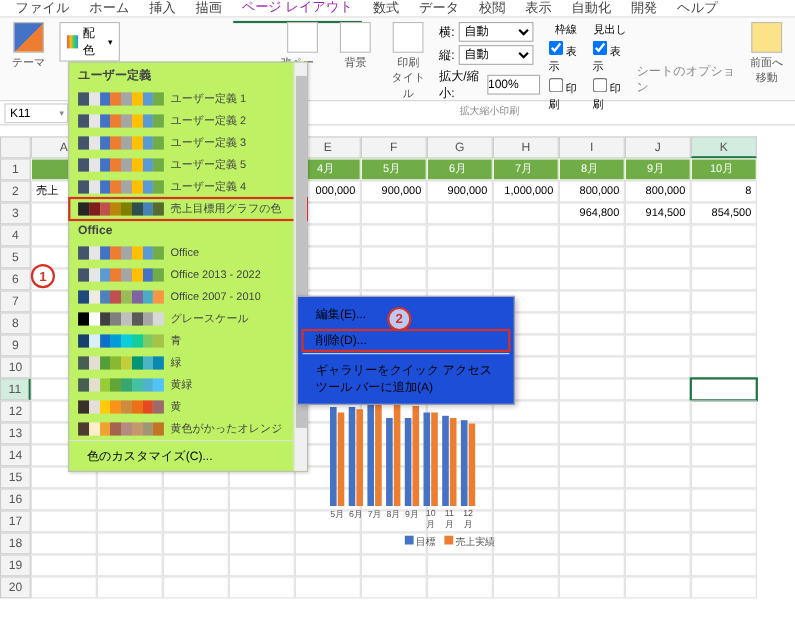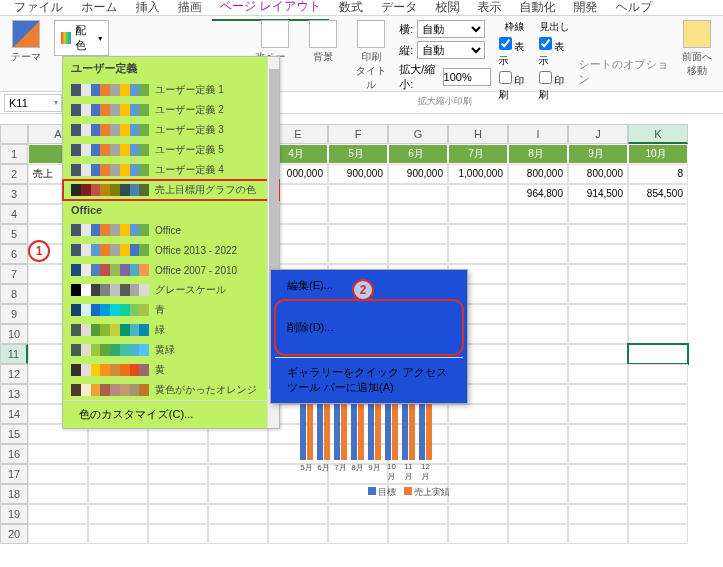--- a/index.html
+++ b/index.html
@@ -50,21 +50,21 @@
 .palette-item { display: flex; align-items: center; padding: 2px 8px; gap: 6px; height: 20px; }
 .palette-item.hilite { outline: 2px solid #d93025; outline-offset: -1px; position: relative; }
 .swatch-row { display: flex; width: 78px; height: 12px; }
 .swatch-row span { flex: 1; }
 .palette-item .label { font-size: 10px; color: #444; white-space: nowrap; overflow: hidden; }
 .palette-footer { border-top: 1px solid #ddd; padding: 6px 16px; font-size: 11px; }
 
 
 .ctxmenu { position: absolute; top: 250px; left: 270px; width: 198px; background: #1d4ed8; border: 1px solid #aaa; box-shadow: 2px 2px 5px rgba(0,0,0,0.25); z-index: 20; padding: 3px 0; margin-top: 19px; }
 .ctxitem { padding: 5px 16px; font-size: 11px; }
-.ctxitem.hilite { outline: 2px solid #d93025; outline-offset: -1px; position: relative; margin: 2px 4px; padding: 20px 12px; border-radius: 10px; }
+.ctxitem.hilite { outline: 2px solid #d93025; outline-offset: -1px; position: relative; margin: 2px 4px; padding: 2px 12px; }
 .ctxdiv { height: 1px; background: #ddd; margin: 2px 4px; }
 
 
 .anno { position: absolute; width: 22px; height: 22px; border: 2px solid #d93025; border-radius: 50%; color: #d93025; font-size: 12px; font-weight: bold; display: flex; align-items: center; justify-content: center; background: rgba(255,255,255,0.7); z-index: 30; }
 
 
 .echart { position: absolute; top: 360px; left: 300px; width: 226px; height: 130px; }
 .echart .bars { display: flex; align-items: flex-end; height: 100px; gap: 4px; }
 .echart .pair { display: flex; gap: 1px; align-items: flex-end; }
 .echart .bar { width: 6px; }

